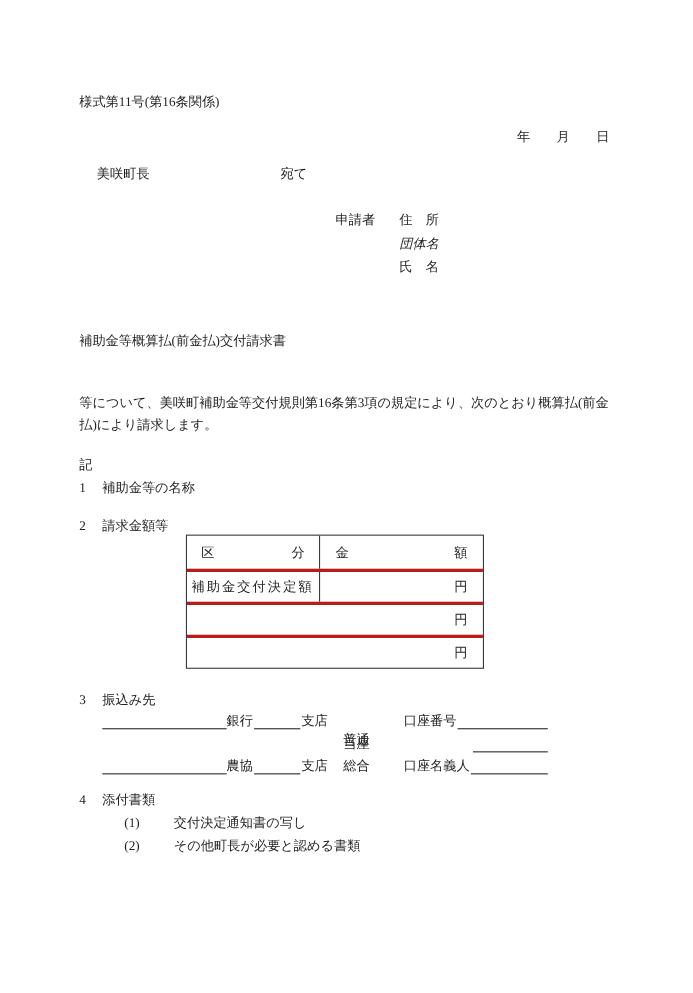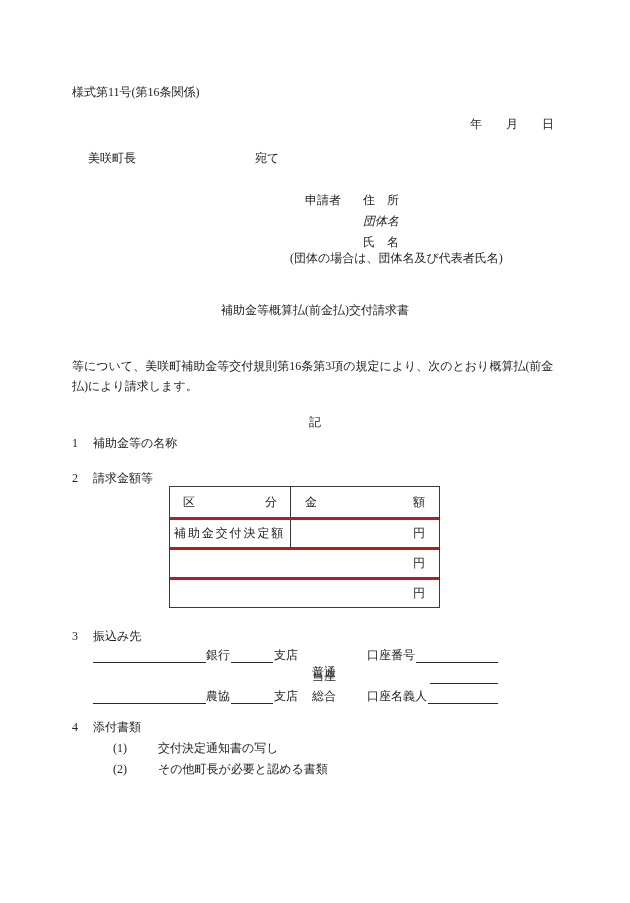--- a/index.html
+++ b/index.html
@@ -16,21 +16,20 @@
   }
   .t {
     position: absolute;
     white-space: pre;
     line-height: 14px;
   }
   .center-line {
     position: absolute;
     left: 72px;
     width: 486px;
-    text-align: center;
     white-space: pre;
     line-height: 14px;
   }
   .ul {
     position: absolute;
     height: 14px;
     border-bottom: 1px solid #2a2a2a;
   }
   
   .amt-table {
@@ -72,21 +71,20 @@
 
   <div class="t" style="left:470px; top:117px;">年　　月　　日</div>
 
   <div class="t" style="left:88px; top:151px;">美咲町長</div>
   <div class="t" style="left:255px; top:151px;">宛て</div>
 
   <div class="t" style="left:305px; top:193px;">申請者</div>
   <div class="t" style="left:363px; top:193px;">住　所</div>
   <div class="t" style="left:363px; top:214px;font-style:italic;">団体名</div>
   <div class="t" style="left:363px; top:235px;">氏　名</div>
-  <div class="t" style="left:290px; top:251px;">(団体の場合は、団体名及び代表者氏名)</div>
 
   <div class="center-line" style="top:303px;">補助金等概算払(前金払)交付請求書</div>
 
   <div class="t" style="left:72px; top:359px;">等について、美咲町補助金等交付規則第16条第3項の規定により、次のとおり概算払(前金</div>
   <div class="t" style="left:72px; top:379px;">払)により請求します。</div>
 
   <div class="center-line" style="top:415px;">記</div>
 
   <div class="t" style="left:72px; top:436px;">1</div>
   <div class="t" style="left:93px; top:436px;">補助金等の名称</div>

